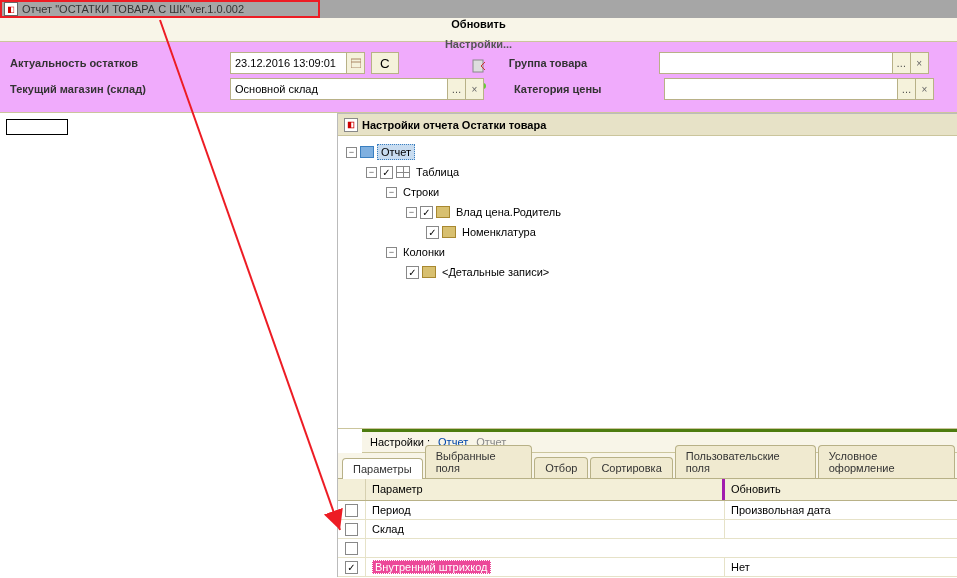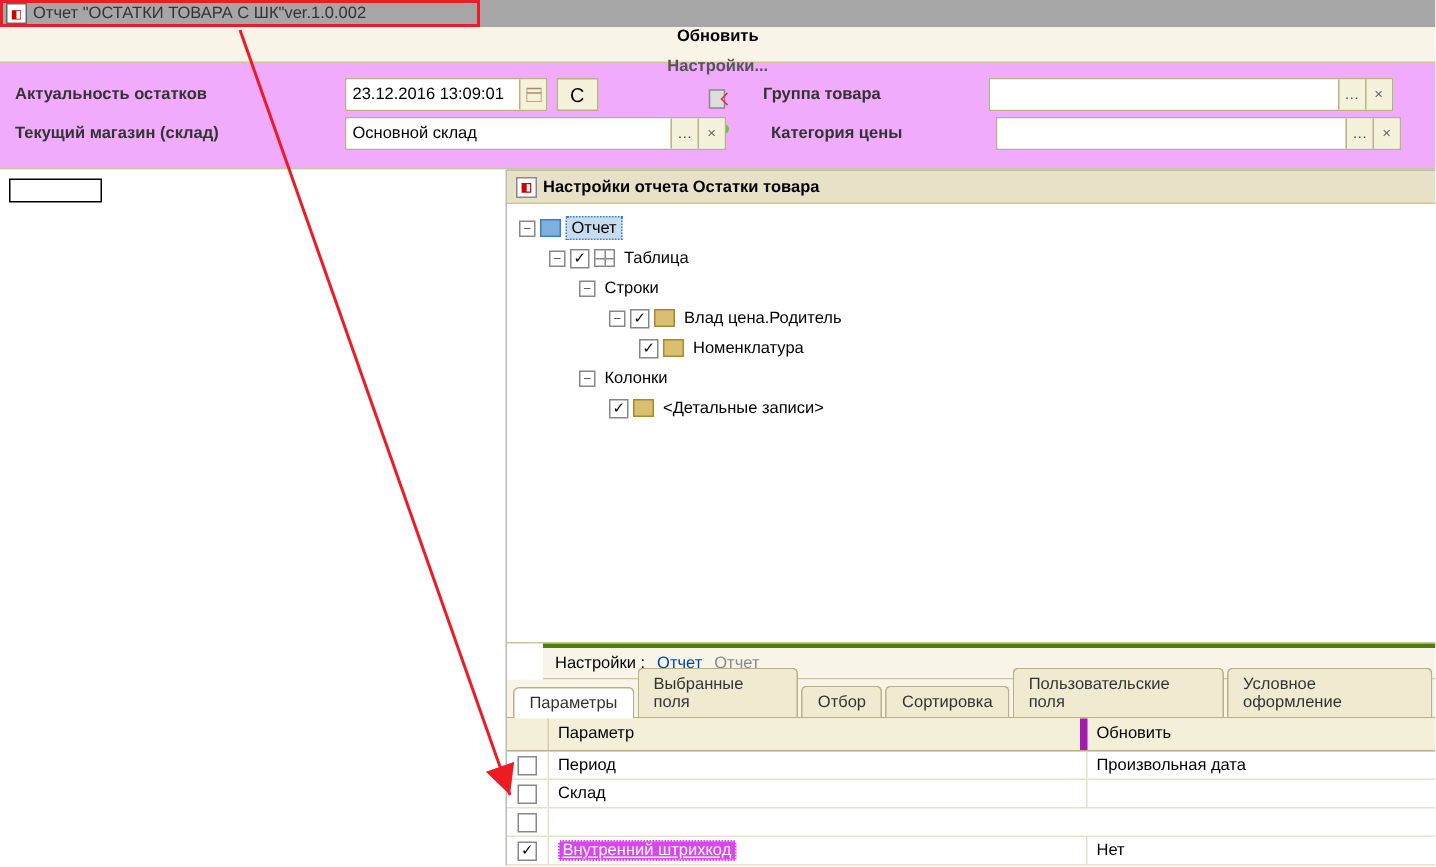--- a/index.html
+++ b/index.html
@@ -207,32 +207,32 @@
     flex-shrink: 0;
     background: #fff;
   }
   .grid-header {
     display: flex;
     height: 22px;
     background: #f3efd8;
     border-bottom: 1px solid #b8b187;
   }
   .col-chk { width: 28px; border-right: 1px solid #d6d0b0; }
-  .col-param { flex: 1; border-right: 5px solid #a21caf; padding: 4px 6px; }
+  .col-param { flex: 1; border-right: 3px solid #a21caf; padding: 4px 6px; }
   .col-val { width: 232px; padding: 4px 6px; }
   .grid-row {
     display: flex;
     height: 19px;
     border-bottom: 1px solid #e6e2c8;
     align-items: center;
   }
   .grid-row .gc-chk { width: 28px; display:flex;align-items:center;justify-content:center;border-right:1px solid #e6e2c8; height:100%; }
   .grid-row .gc-param { flex: 1; padding: 0 6px; border-right:1px solid #e6e2c8; height:100%; display:flex; align-items:center; }
   .grid-row .gc-val { width: 232px; padding: 0 6px; height:100%; display:flex; align-items:center; }
-  .param-sel { background:#d946ef; color:#fff; border:1px dotted #fff; padding: 0 2px; text-decoration: underline; }
+  .param-sel { background:#ec4899; color:#fff; border:1px dotted #fff; padding: 0 2px; }
   .arrow-svg { position:absolute; top:18px; left:0; pointer-events:none; }
 </style>
 </head>
 <body>
 
 <div class="titlebar">
   <span class="titlebar-icon">◧</span>
   <span>Отчет  "ОСТАТКИ ТОВАРА С ШК" </span>
   <span>ver.1.0.002</span>
 </div>

